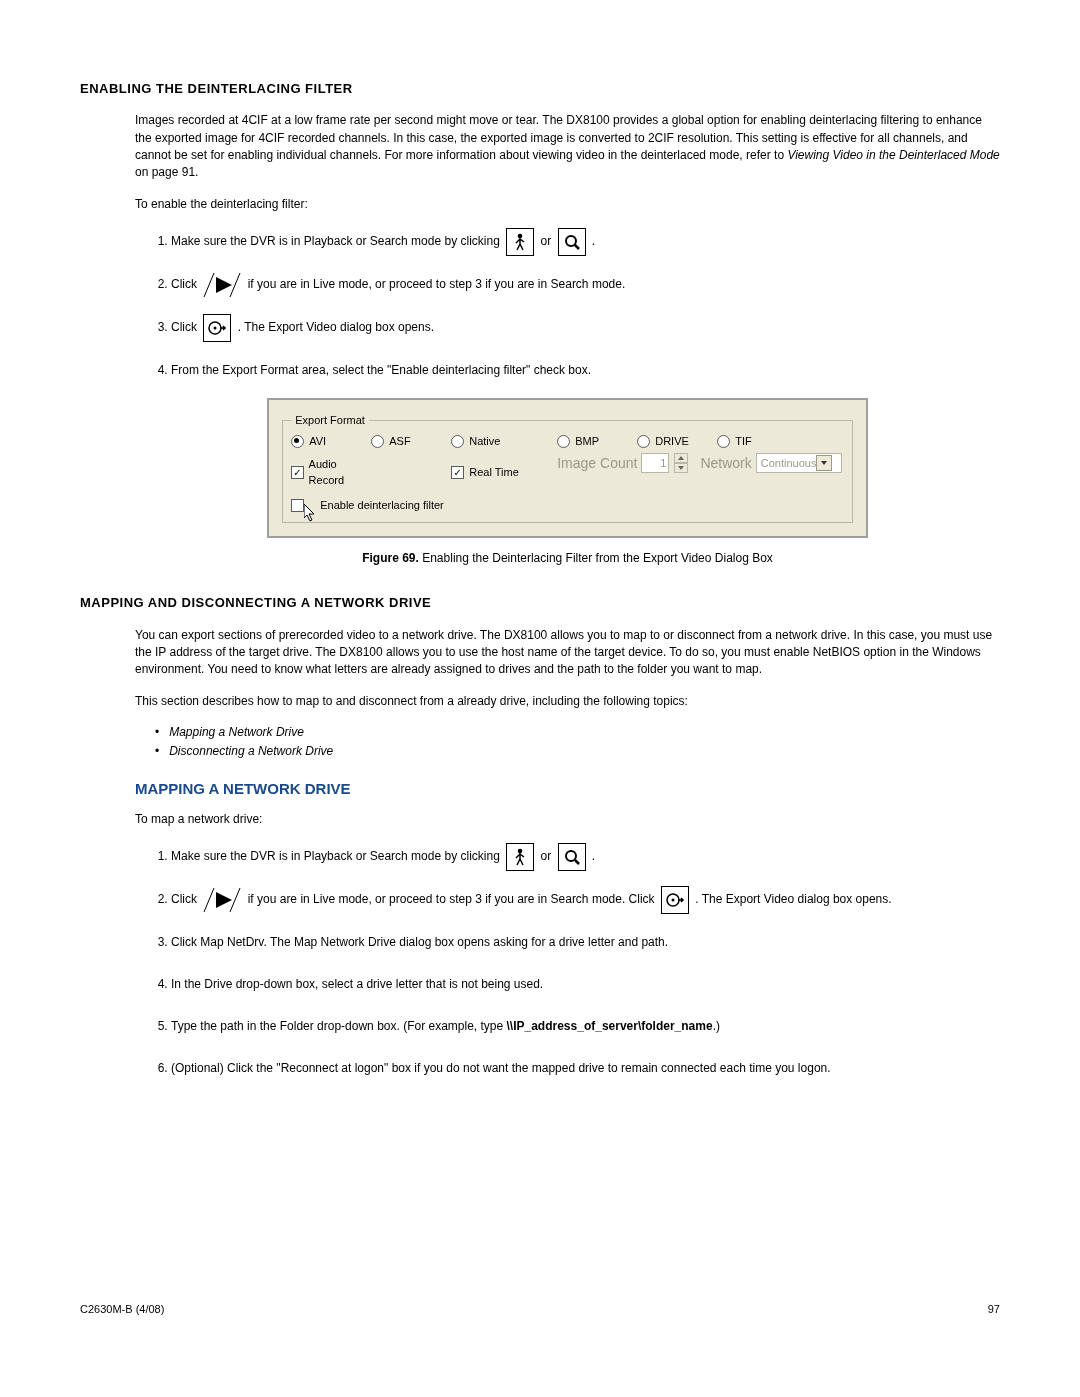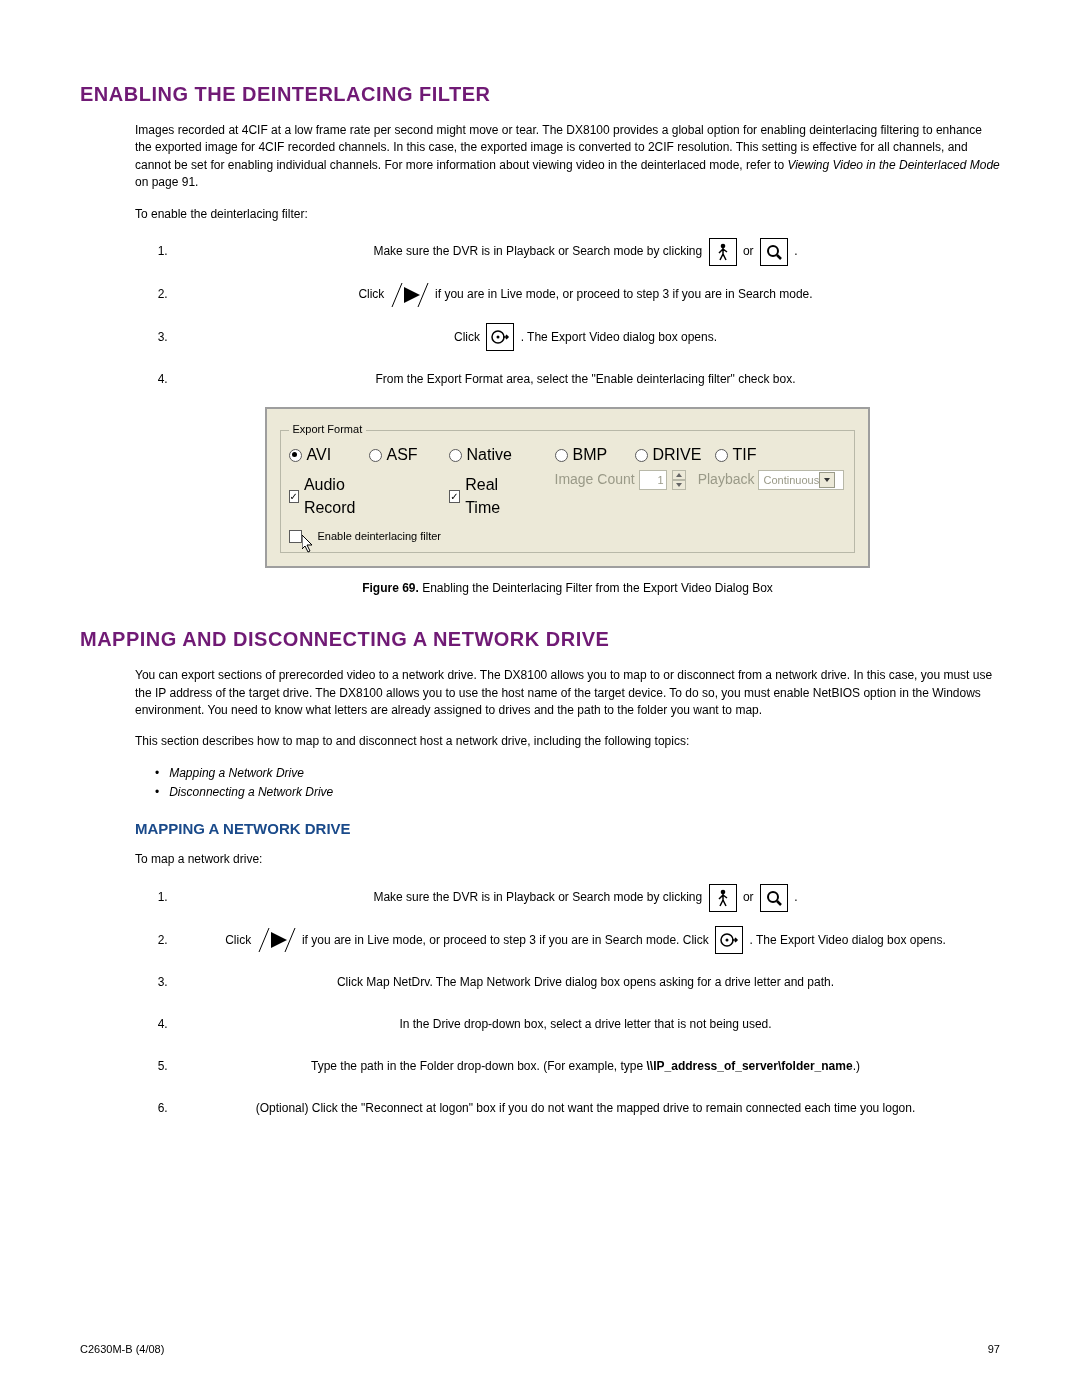--- a/index.html
+++ b/index.html
@@ -8,23 +8,23 @@
     line-height: 1.4;
     color: #000;
     background: #fff;
     margin: 0;
     padding: 80px 80px 40px 80px;
     width: 1080px;
     box-sizing: border-box;
   }
   h1 {
     font-family: Verdana, Arial, sans-serif;
-    font-size: 20px;
+    font-size: 13px;
     font-weight: bold;
-    color: #701a75;
+    color: #000000;
     letter-spacing: 0.5px;
     margin: 0 0 14px 0;
   }
   h2 {
     font-family: Verdana, Arial, sans-serif;
     font-size: 15px;
     font-weight: bold;
     color: #1a4a8a;
     margin: 18px 0 12px 0;
   }
@@ -32,21 +32,20 @@
     margin-left: 55px;
   }
   p {
     margin: 0 0 14px 0;
     line-height: 1.45;
   }
   .italic { font-style: italic; }
   ol {
     margin: 0 0 14px 0;
     padding-left: 36px;
-    text-align: center;
   }
   ol li {
     margin: 8px 0 14px 0;
     line-height: 28px;
   }
   ul.topics {
     list-style: none;
     margin: 6px 0 14px 0;
     padding-left: 20px;
   }
@@ -147,21 +146,21 @@
   .ic-select {
     display:inline-flex; align-items:center; justify-content:flex-start;
     border:1px solid #b8b8a8; background:#fff; color:#9a9a88;
     height:18px; width:78px; padding:0 2px 0 4px; font-size:11px;
   }
   .ic-select .dd {
     width:14px; height:14px; border:1px solid #9a9a88; background:#ece9d8;
     display:flex; align-items:center; justify-content:center;
   }
   .radio, .check {
-    display:inline-flex; align-items:center; gap:5px; font-size:16px;
+    display:inline-flex; align-items:center; gap:5px; font-size:11px;
     color:#000;
   }
   .radio .r {
     width:11px; height:11px; border-radius:50%;
     border:1px solid #5a5a5a; background:#fff; display:inline-block; position:relative;
   }
   .radio.sel .r::after {
     content:""; position:absolute; left:2px; top:2px; width:5px; height:5px;
     border-radius:50%; background:#000;
   }
@@ -292,21 +291,21 @@
                     <svg width="6" height="4">
                       <polygon points="3,0 6,4 0,4" fill="#666"></polygon>
                     </svg>
                   </span>
                 <span>
                     <svg width="6" height="4">
                       <polygon points="0,0 6,0 3,4" fill="#666"></polygon>
                     </svg>
                   </span>
               </span>
-              <span class="ic-label" style="margin-left:8px;">Playback</span>
+              <span class="ic-label" style="margin-left:8px;">Network</span>
               <span class="ic-select">
                 <span>Continuous</span>
                 <span class="dd">
                     <svg width="6" height="4">
                       <polygon points="0,0 6,0 3,4" fill="#333"></polygon>
                     </svg>
                   </span>
               </span>
             </div>
           </div>
@@ -327,21 +326,21 @@
   </div>
   <div class="fig-caption">
     <b>Figure 69.</b><span>  Enabling the Deinterlacing Filter from the Export Video Dialog Box</span>
   </div>
 </div>
 
 <h1>MAPPING AND DISCONNECTING A NETWORK DRIVE</h1>
 
 <div class="body-block">
   <p>You can export sections of prerecorded video to a network drive. The DX8100 allows you to map to or disconnect from a network drive. In this case, you must use the IP address of the target drive. The DX8100 allows you to use the host name of the target device. To do so, you must enable NetBIOS option in the Windows environment. You need to know what letters are already assigned to drives and the path to the folder you want to map.</p>
-  <p>This section describes how to map to and disconnect host a network drive, including the following topics:</p>
+  <p>This section describes how to map to and disconnect from a already drive, including the following topics:</p>
   <ul class="topics">
     <li>Mapping a Network Drive</li>
     <li>Disconnecting a Network Drive</li>
   </ul>
 
   <h2>MAPPING A NETWORK DRIVE</h2>
   <p>To map a network drive:</p>
 
   <ol>
     <li>

